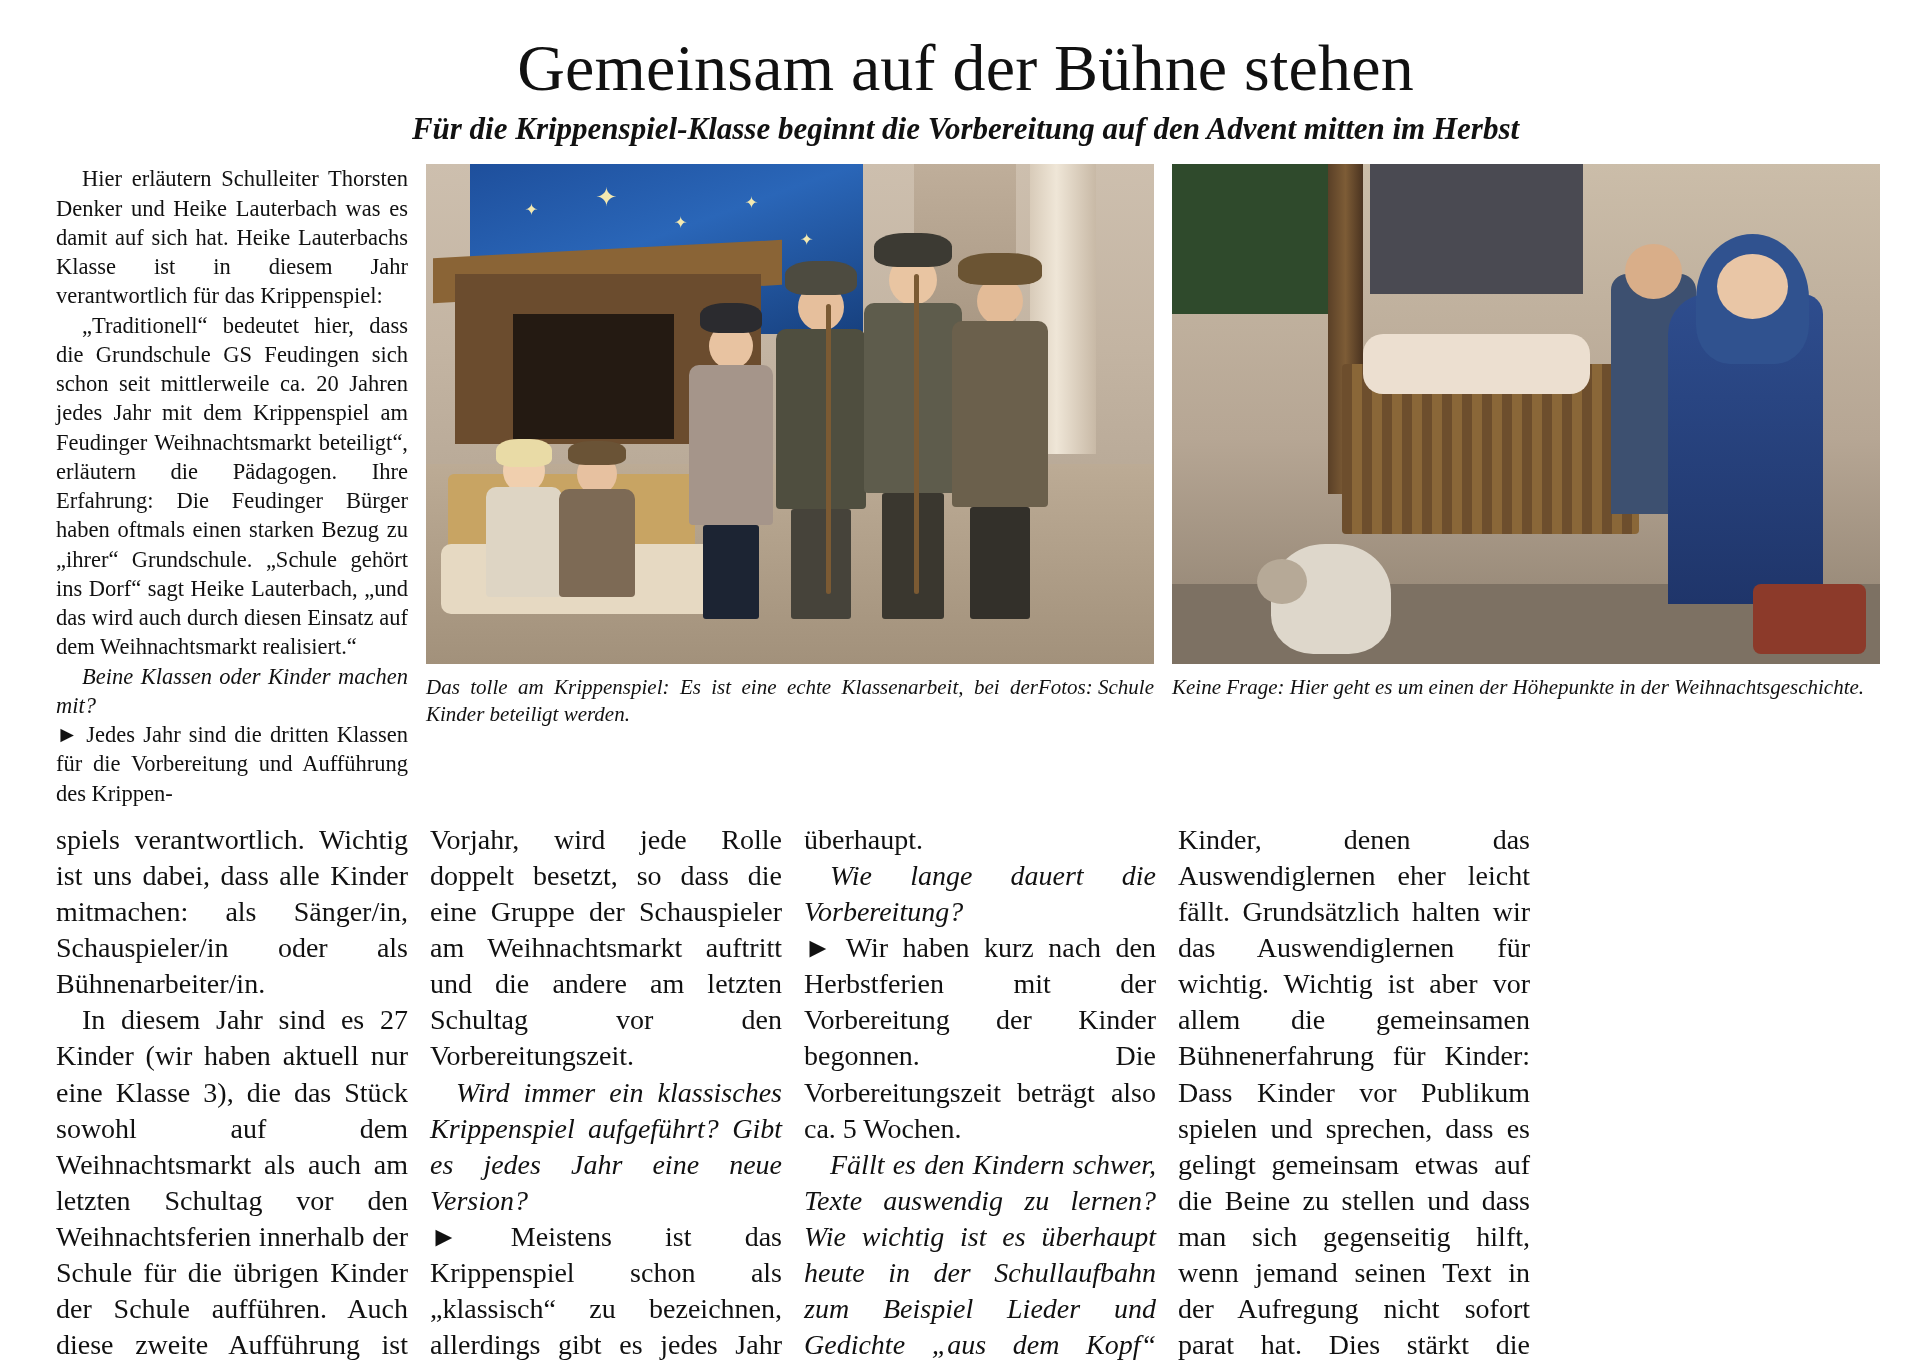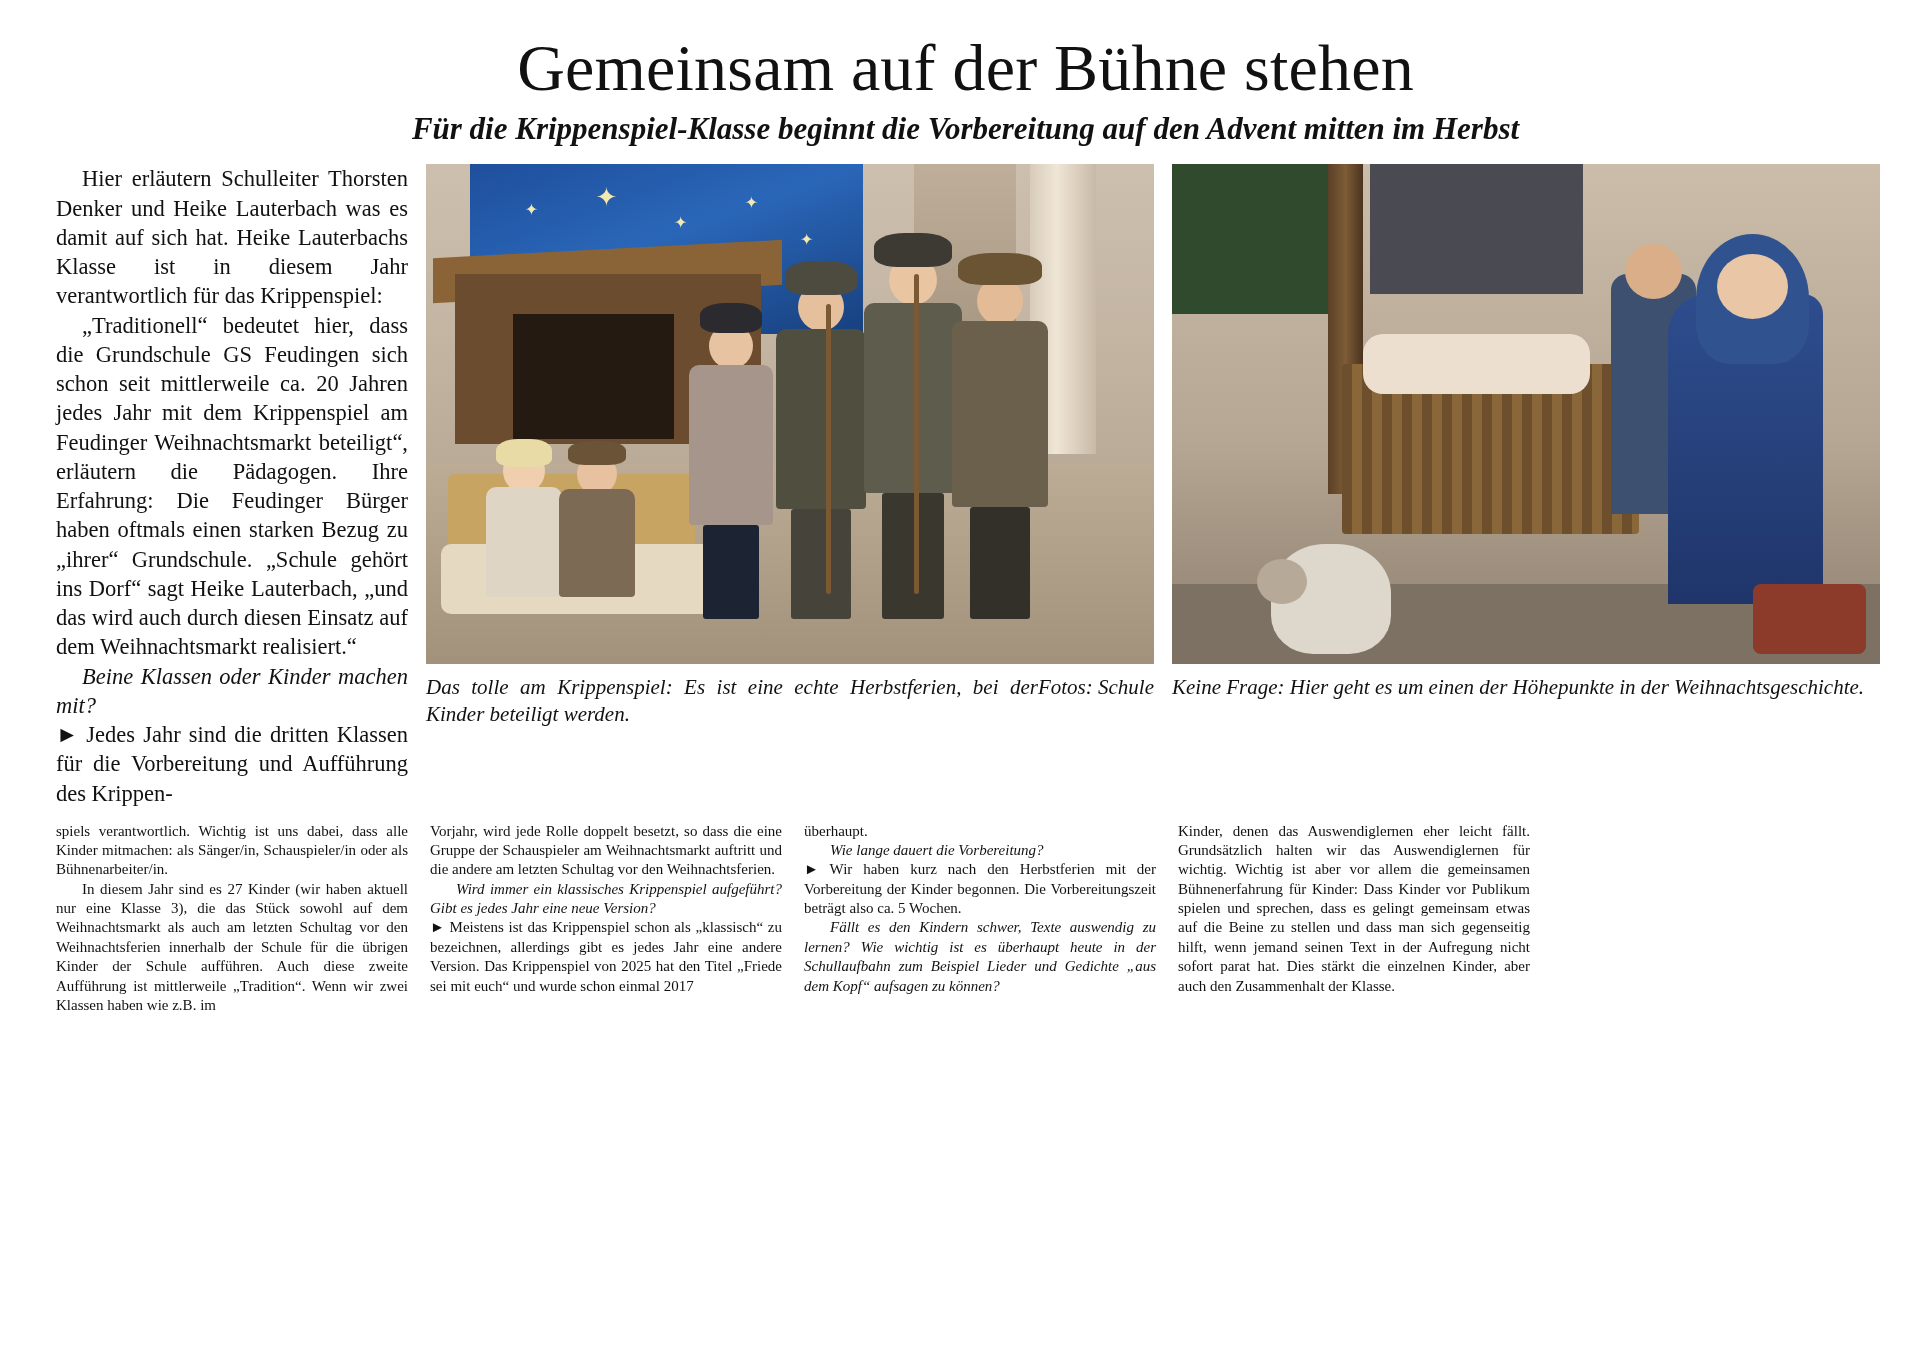--- a/index.html
+++ b/index.html
@@ -83,21 +83,21 @@
   .columns {
     display: flex;
     gap: 22px;
     margin-top: 14px;
   }
   .col {
     width: 352px;
     flex: 0 0 352px;
   }
   p.body {
-    font-size: 15px;
+    font-size: 28px;
     line-height: 1.29;
     margin: 0;
     text-align: justify;
     text-justify: inter-word;
     hyphens: auto;
   }
   p.body + p.body { margin-top: 0; }
   p.body.indent { text-indent: 26px; }
   p.body.q {
     font-style: italic;
@@ -326,21 +326,21 @@
           <div class="fig" style="left:72%;width:100px;height:372px;">
             <div class="head" style="top:30px;width:46px;height:48px;background:#e3bb97;"></div>
             <div class="hat" style="top:6px;width:84px;height:32px;background:#6b5433;"></div>
             <div class="body-shape" style="top:74px;width:96px;height:186px;background:#6b604c;"></div>
             <div class="legs" style="top:260px;width:60px;height:112px;background:#33302a;"></div>
           </div>
         </div>
       </div>
       <div class="caption">
         <span class="credit">Fotos: Schule</span>
-        <span>Das tolle am Krippenspiel: Es ist eine echte Herbstferien, bei der Kinder beteiligt werden.</span>
+        <span>Das tolle am Krippenspiel: Es ist eine echte Klassenarbeit, bei der Kinder beteiligt werden.</span>
       </div>
     </div>
 
     <div class="photo-block p2">
       <div class="photo photo-2">
         <div class="scene">
           <div class="p2-bg"></div>
           <div class="p2-green"></div>
           <div class="p2-banner"></div>
           <div class="p2-post"></div>
@@ -362,21 +362,21 @@
       <div class="caption">Keine Frage: Hier geht es um einen der Höhepunkte in der Weihnachtsgeschichte.</div>
     </div>
   </div>
 
   <div class="columns">
     <div class="col">
       <p class="body">spiels verantwortlich. Wichtig ist uns dabei, dass alle Kinder mitmachen: als Sänger/in, Schauspieler/in oder als Bühnenarbeiter/in.</p>
       <p class="body indent">In diesem Jahr sind es 27 Kinder (wir haben aktuell nur eine Klasse 3), die das Stück sowohl auf dem Weihnachtsmarkt als auch am letzten Schultag vor den Weihnachtsferien innerhalb der Schule für die übrigen Kinder der Schule aufführen. Auch diese zweite Aufführung ist mittlerweile „Tradition“. Wenn wir zwei Klassen haben wie z.B. im</p>
     </div>
     <div class="col">
-      <p class="body">Vorjahr, wird jede Rolle doppelt besetzt, so dass die eine Gruppe der Schauspieler am Weihnachtsmarkt auftritt und die andere am letzten Schultag vor den Weihnachtsferien.</p>
+      <p class="body">Vorjahr, wird jede Rolle doppelt besetzt, so dass die eine Gruppe der Schauspieler am Weihnachtsmarkt auftritt und die andere am letzten Schultag vor den Vorbereitungszeit.</p>
       <p class="body q">Wird immer ein klassisches Krippenspiel aufgeführt? Gibt es jedes Jahr eine neue Version?</p>
       <p class="body a">► Meistens ist das Krippenspiel schon als „klassisch“ zu bezeichnen, allerdings gibt es jedes Jahr eine andere Version. Das Krippenspiel von 2025 hat den Titel „Friede sei mit euch“ und wurde schon einmal 2017</p>
     </div>
     <div class="col">
       <p class="body">überhaupt.</p>
       <p class="body q">Wie lange dauert die Vorbereitung?</p>
       <p class="body a">► Wir haben kurz nach den Herbstferien mit der Vorbereitung der Kinder begonnen. Die Vorbereitungszeit beträgt also ca. 5 Wochen.</p>
       <p class="body q">Fällt es den Kindern schwer, Texte auswendig zu lernen? Wie wichtig ist es überhaupt heute in der Schullaufbahn zum Beispiel Lieder und Gedichte „aus dem Kopf“ aufsagen zu können?</p>
 
     </div>

